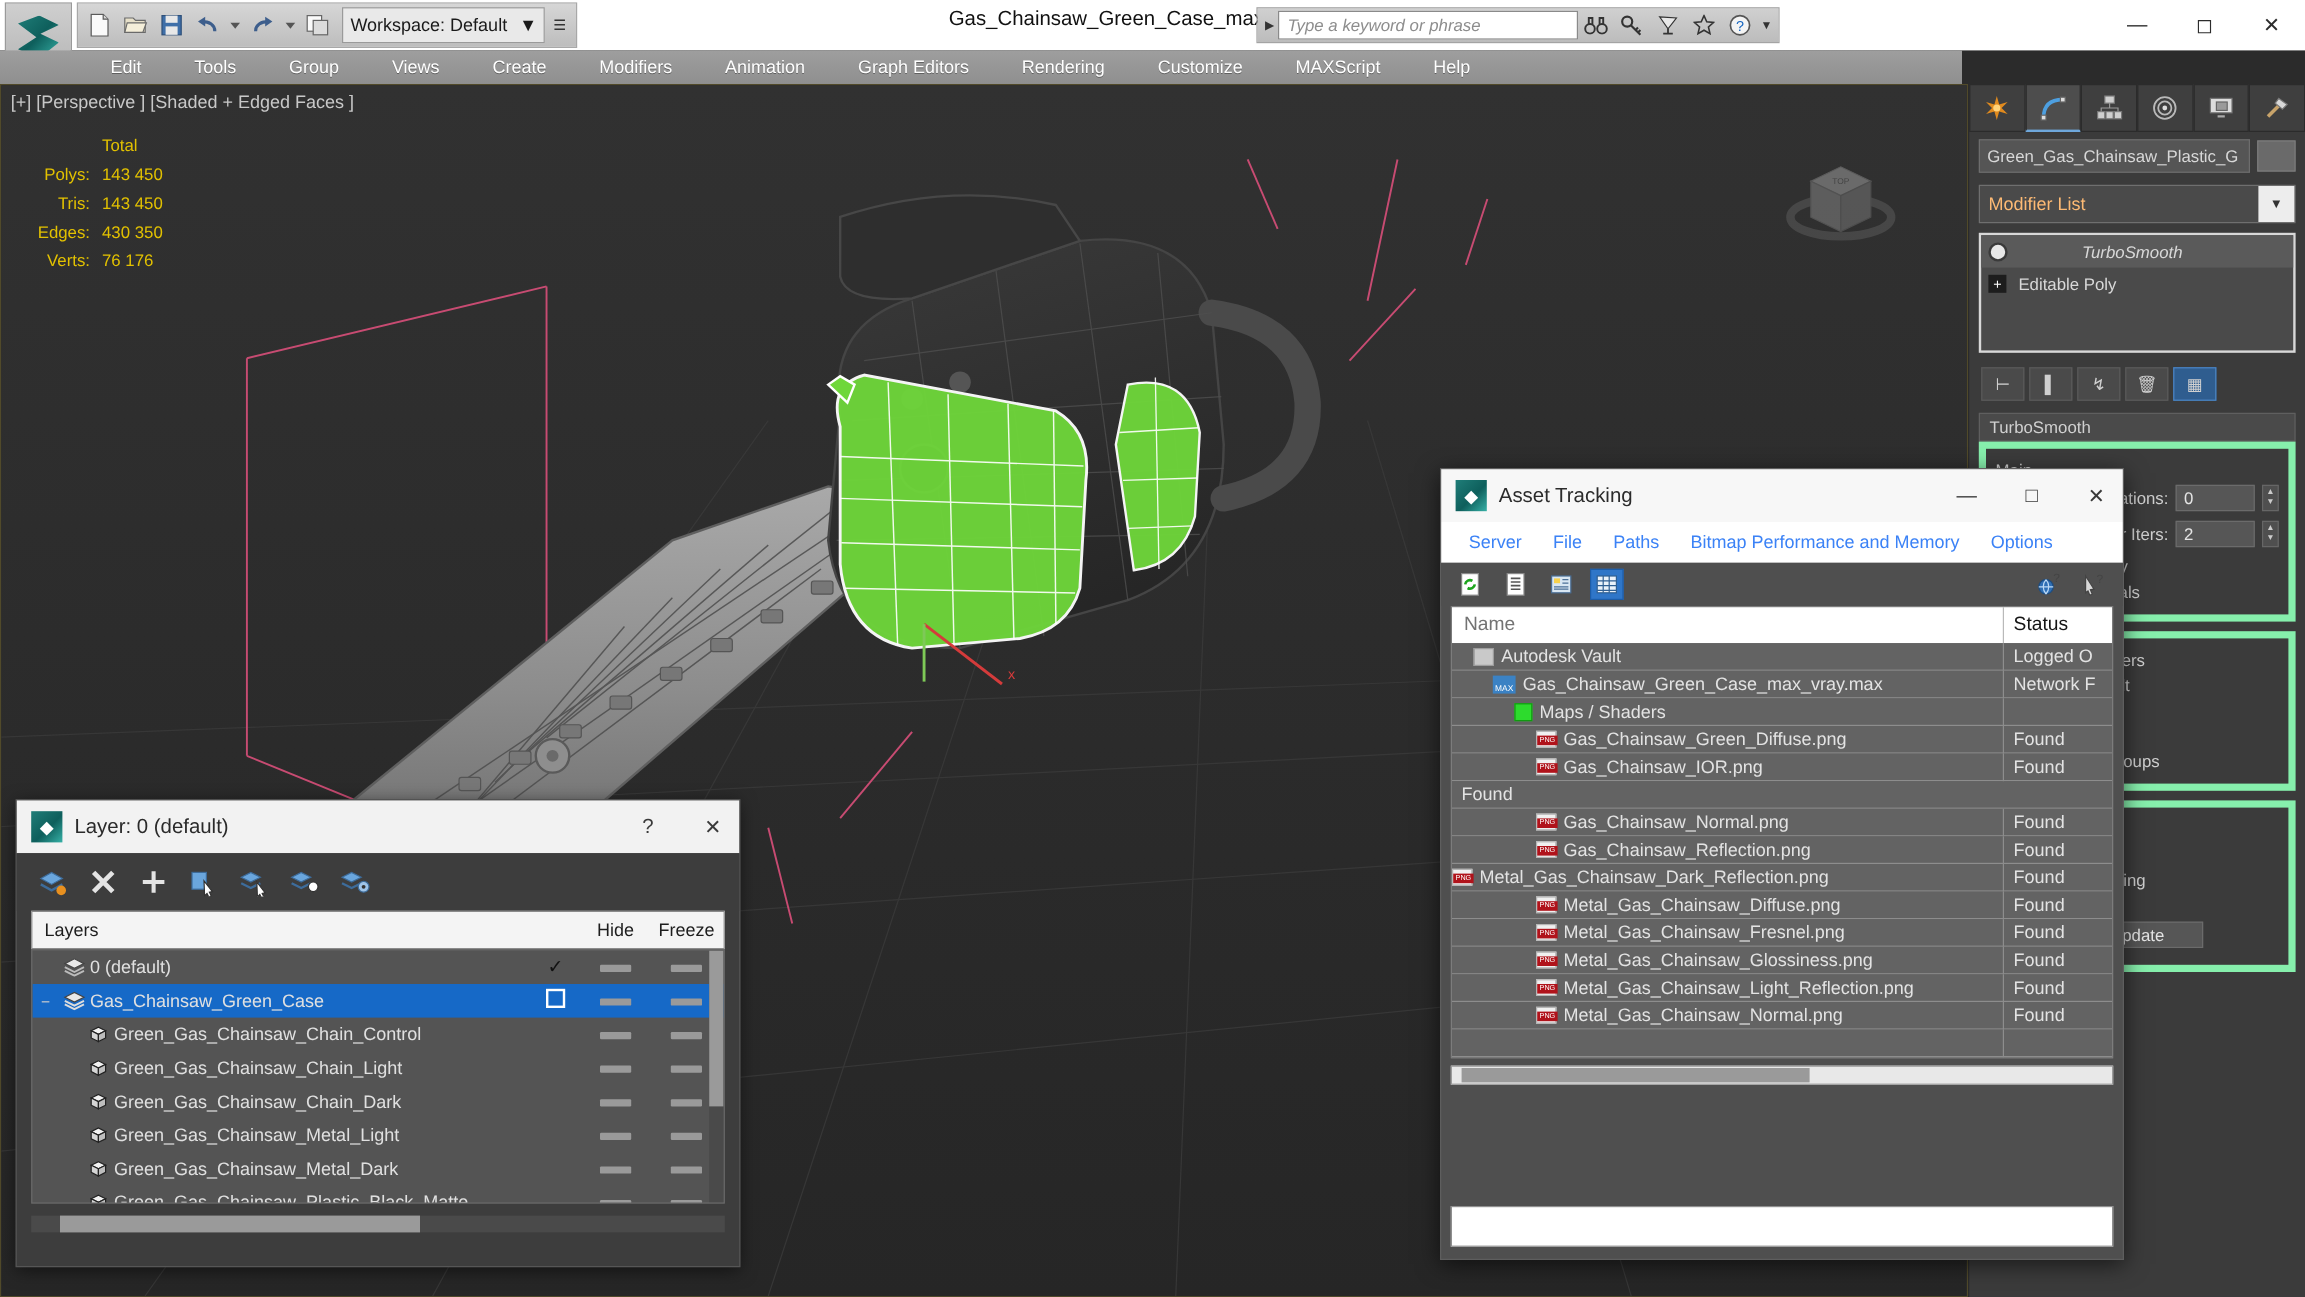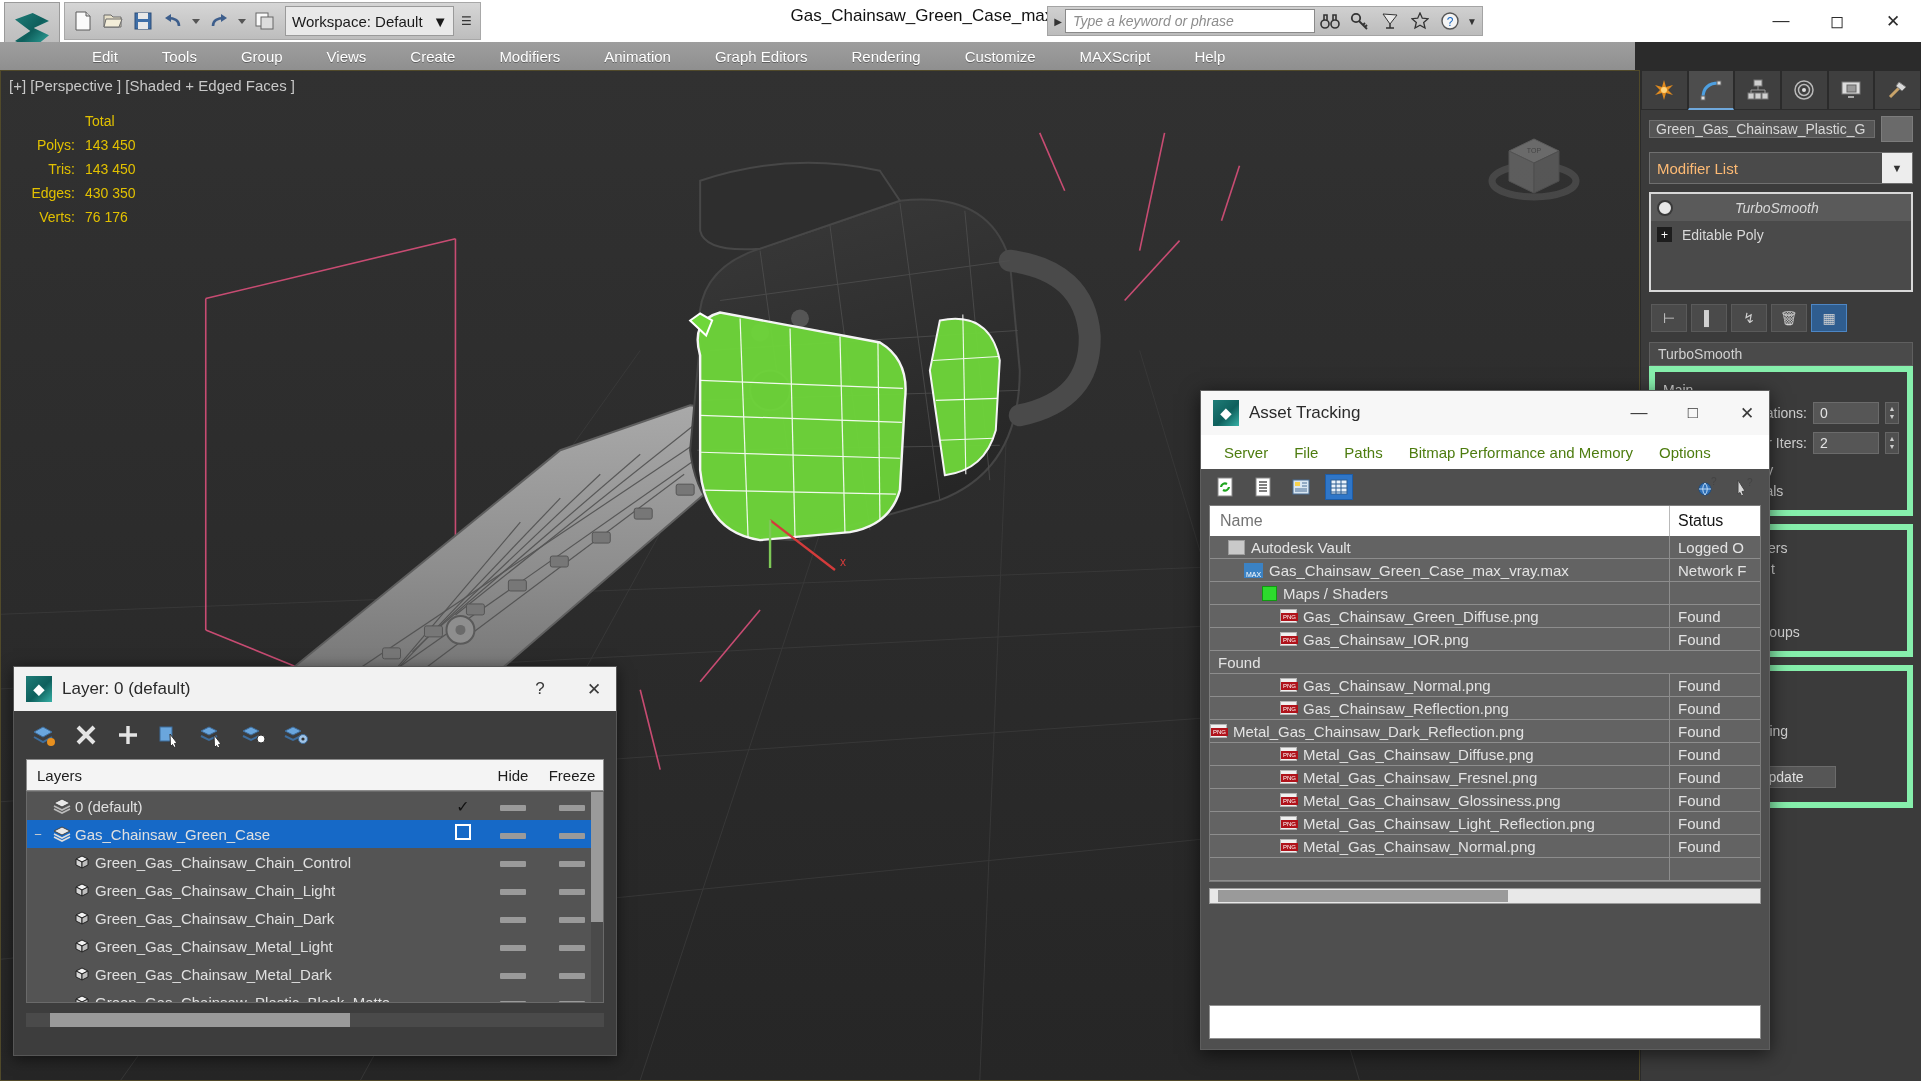--- a/index.html
+++ b/index.html
@@ -73,21 +73,21 @@
   .viewcube { position:absolute; right:50px; top:38px; width:110px; height:110px; opacity:.55; }
 
   
   .cmdpanel { position:absolute; left:1641px; top:70px; width:280px; height:1011px;
     background:#3b3b3b; }
   .cmdtabs { display:flex; height:40px; background:#333; }
   .cmdtab { flex:1; height:40px; background:#3f3f3f; border:1px solid #2b2b2b;
     display:flex; align-items:center; justify-content:center; }
   .cmdtab.active { background:#4d4d4d; border-bottom:2px solid #6fa8dc; }
   .namerow { display:flex; align-items:center; padding:6px 8px 2px 8px; gap:6px; }
-  .namefield { flex:1; height:18px; background:#555; border:1px solid #6d6d6d;
+  .namefield { flex:1; height:28px; background:#555; border:1px solid #6d6d6d;
     color:#d8d8d8; font-size:14px; display:flex; align-items:center; padding-left:6px;
     overflow:hidden; white-space:nowrap; }
   .colorchip { width:32px;height:26px; background:#6a6a6a; border:1px solid #7c7c7c; }
   .modlistrow { margin:8px 8px 0 8px; height:32px; background:#4a4a4a;
     border:1px solid #6f6f6f; display:flex; align-items:center; }
   .modlistrow span { flex:1; font-size:15px; color:#fdba74; padding-left:7px; }
   .modlistrow .dd { width:30px;height:30px; background:#ededed; display:flex;
     align-items:center;justify-content:center; font-size:11px; color:#333; }
   .stack { margin:8px; height:100px; background:#4a4a4a; border:2px solid #d8d8d8; }
   .stackrow { height:27px; display:flex; align-items:center; padding-left:6px; gap:10px; }
@@ -156,21 +156,21 @@
   .vthumb { position:absolute; right:0; top:0; width:12px; height:130px; background:#9a9a9a; }
   .hscroll { margin:10px 12px 0 12px; height:14px; background:#4a4a4a; position:relative; }
   .hthumb { position:absolute; left:24px; top:0; width:300px; height:14px; background:#9a9a9a; }
   .assetwin { position:absolute; left:1200px; top:390px; width:570px; height:660px;
     background:#4f4f4f; border:1px solid #5e5e5e; box-shadow:0 4px 18px rgba(0,0,0,.6); }
   .atTitle { height:44px; background:#f7f7f7; display:flex; align-items:center;
     padding-left:12px; gap:10px; }
   .atTitle .txt { flex:1; font-size:17px; color:#2b2b2b; }
   .atMenu { height:34px; background:#ffffff; display:flex; align-items:center;
     padding-left:10px; }
-  .atMenu span { font-size:15px; color:#4d7c0f; padding:0 13px; }
+  .atMenu span { font-size:15px; color:#3b82f6; padding:0 13px; }
   .atTools { height:36px; background:#4f4f4f; display:flex; align-items:center;
     padding:0 10px; gap:10px; }
   .atbtn { width:28px;height:26px; display:flex;align-items:center;justify-content:center;
     font-size:14px; }
   .atbtn.active { background:#2f76c8; border:1px solid #1d5da8; }
   .atSpacer { flex:1; }
   .atTable { margin:0 8px; border:1px solid #7c7c7c; background:#636363; }
   .atHead { height:30px; background:#ffffff; display:flex; align-items:center; }
   .atHead .hname { flex:1; font-size:16px; color:#737373; padding-left:10px;
     border-right:1px solid #b9b9b9; height:30px; display:flex; align-items:center; }

